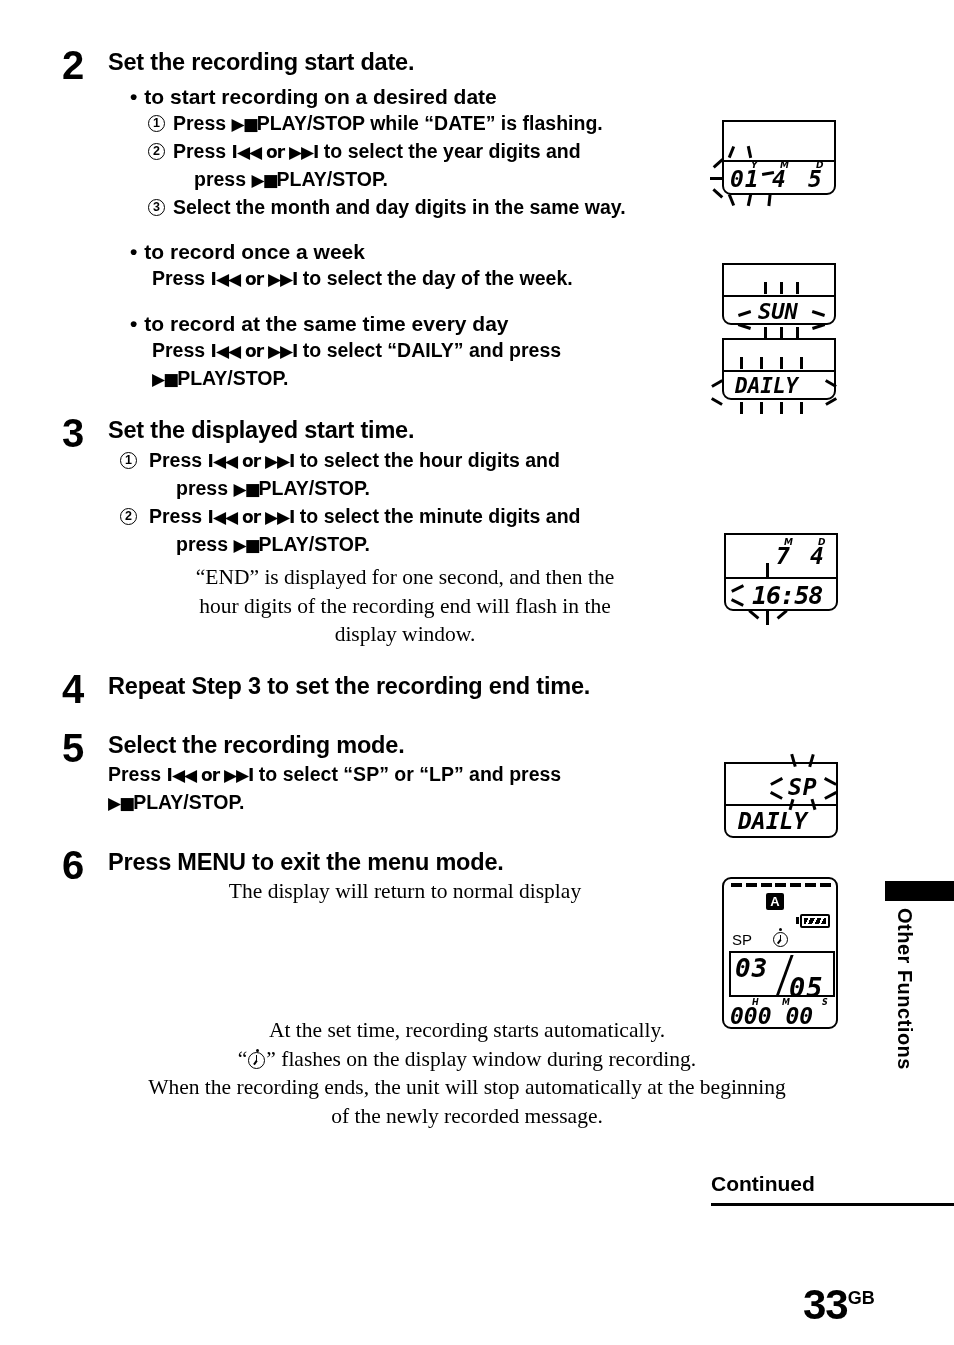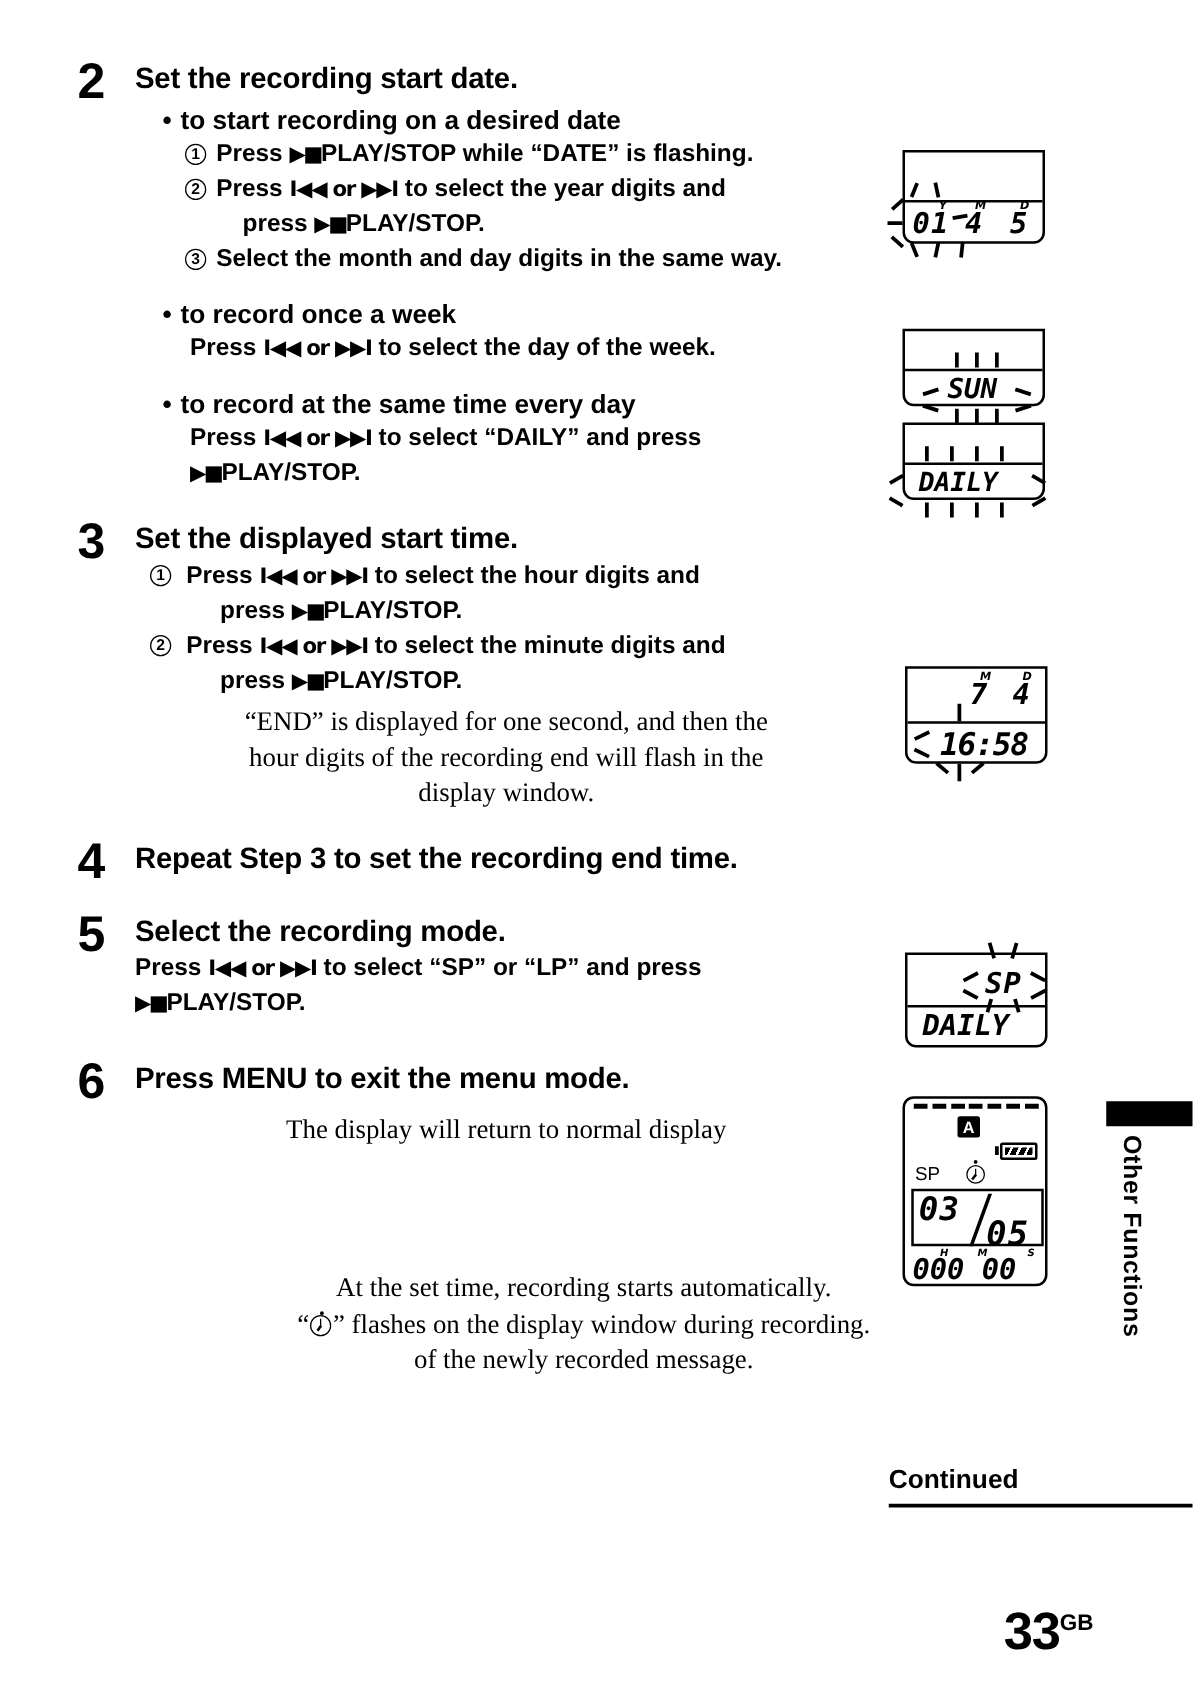--- a/index.html
+++ b/index.html
@@ -283,29 +283,30 @@
       <div class="sub-line">
         <span class="glyph g-play">▶■</span><span>PLAY/STOP.</span>
       </div>
     </div>
   </div>
 
   <div class="step" style="left:62px; top:848px; width:640px;">
     <div class="step-num">6</div>
     <div class="step-body">
       <div class="step-head">Press MENU to exit the menu mode.</div>
-      <div class="body-serif" style="margin-top:12px;">
+      <div class="body-serif" style="margin-top:0;">
         <div>The display will return to normal display</div>
       </div>
     </div>
   </div>
 
   <div class="body-serif" style="position:absolute; left:62px; top:1016px; width:810px;">
     <div>At the set time, recording starts automatically.</div>
     <div><span>“</span><span class="clock-inline"><span class="clock-dot"></span></span><span>” flashes on the display window during recording.</span></div>
+    <div>When the recording ends, the unit will stop automatically at the beginning</div>
     <div>of the newly recorded message.</div>
   </div>
 
   <div class="lcd" style="left:722px; top:120px; width:114px; height:75px;">
     <div class="lcd-inner">
 
       <div style="position:absolute; left:0; top:38px; width:100%; height:2px; background:#000;"></div>
 
       <div style="position:absolute; left:27px; top:38px; font-size:9px; font-weight:700; font-style:italic; font-family:'DejaVu Sans',sans-serif;">Y</div>
       <div style="position:absolute; left:56px; top:38px; font-size:9px; font-weight:700; font-style:italic; font-family:'DejaVu Sans',sans-serif;">M</div>

